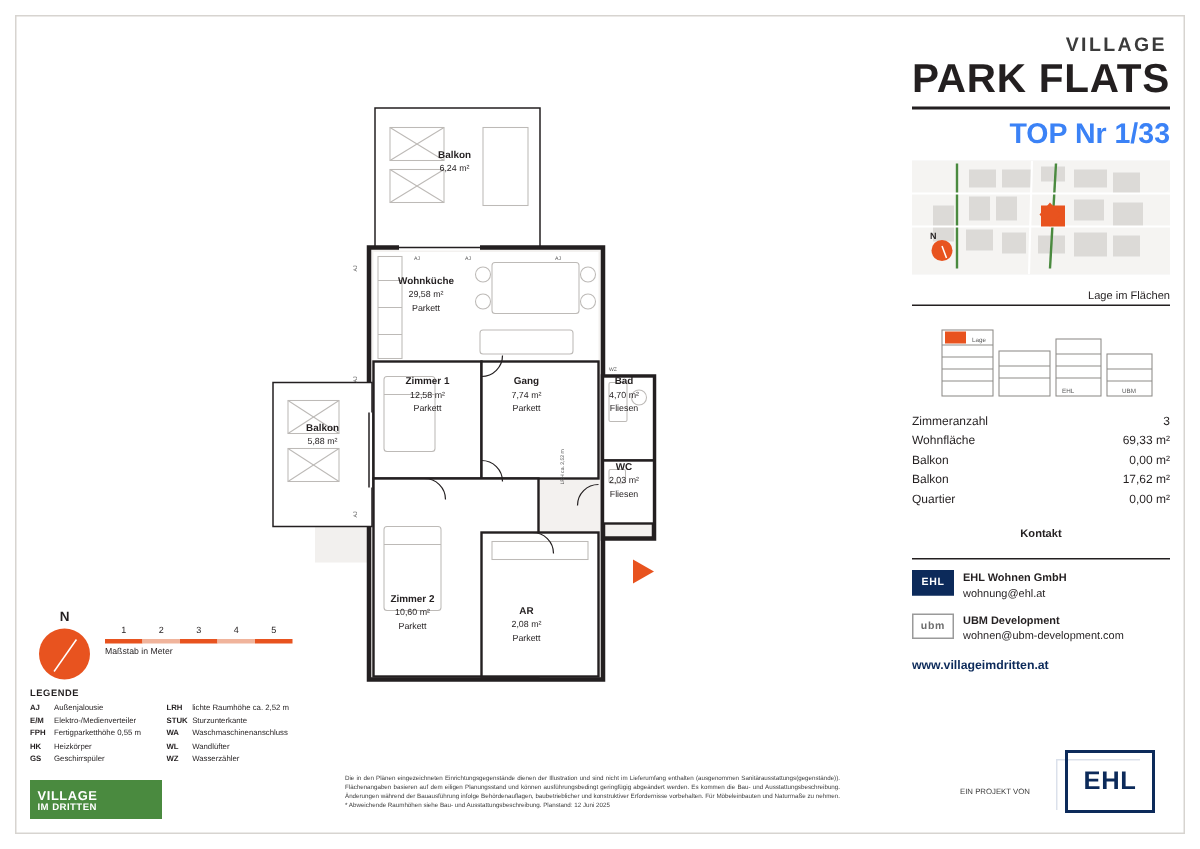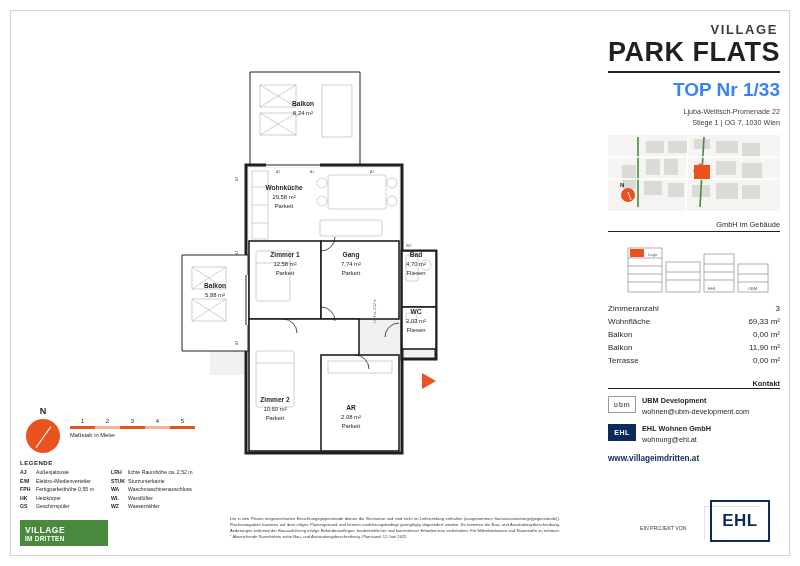--- a/index.html
+++ b/index.html
@@ -58,22 +58,22 @@
   .flaechen-title {
     font-size:7.4px; text-align:right; border-bottom:1px solid #231f20;
     padding-bottom:2px; margin-top:12px; font-weight:bold;
   }
   .fl-row {
     display:flex; justify-content:space-between; font-size:8px; margin-top:4px; color:#231f20;text-align:right;
   }
   .fl-row .v { font-variant-numeric:tabular-nums; }
 
   .kontakt-title {
-    font-size:7.4px; text-align:right; border-bottom:1px solid #231f20;
-    padding-bottom:0; margin-top:14px; font-weight:bold;
+    font-size:7.4px; text-align:center; border-bottom:1px solid #231f20;
+    padding-bottom:12px; margin-top:14px; font-weight:bold;
   }
   .contact {
     display:flex; gap:6px; align-items:flex-start; margin-top:7px;
   }
   .logo-sq {
     width:28px; height:17px; border:1px solid #9a9a9a; flex:0 0 auto;
     display:flex; align-items:center; justify-content:center;
     font-size:7px; font-weight:bold; color:#6d6d6d; letter-spacing:0.5px;
   }
   .logo-sq.ehl { color:#fff; background:#0c2a5a; border-color:#0c2a5a; }
@@ -376,24 +376,20 @@
       </tbody>
         </table>
     </div>
   </div>
 
   <div class="right">
     <div class="brand-village">VILLAGE</div>
     <div class="brand-park">PARK FLATS</div>
     <div class="brand-rule"></div>
     <div class="top-nr">TOP Nr 1/33</div>
-    <div class="addr">
-      <div>Ljuba-Welitsch-Promenade 22</div>
-      <div>Stiege 1 | OG 7, 1030 Wien</div>
-    </div>
 
     <div class="map-box">
       <svg width="172" height="76" viewBox="0 0 172 76">
         <rect x="0" y="0" width="172" height="76" fill="#f5f4f2"></rect>
         <g fill="#dcdad7">
           <rect x="38" y="6" width="18" height="12"></rect>
             <rect x="60" y="6" width="20" height="12"></rect>
           <rect x="86" y="4" width="16" height="10"></rect>
             <rect x="108" y="6" width="22" height="12"></rect>
           <rect x="134" y="8" width="18" height="14"></rect>
@@ -418,21 +414,21 @@
           <line x1="80" y1="0" x2="78" y2="76"></line>
         </g>
         <rect x="86" y="30" width="16" height="14" fill="#e8531f"></rect>
         <polygon points="92,28 99,36 92,44 85,36" fill="#e8531f"></polygon>
         <circle cx="20" cy="60" r="7" fill="#e8531f"></circle>
         <line x1="20" y1="57" x2="23" y2="65" stroke="#fff" stroke-width="1"></line>
         <text x="12" y="52" font-size="6" font-family="Liberation Sans, sans-serif" font-weight="bold" fill="#231f20">N</text>
       </svg>
     </div>
 
-    <div class="sec-head">GmbH im Gebäude</div>
+    <div class="sec-head">Lage im Flächen</div>
     <div class="bldg-box">
       <svg width="172" height="62" viewBox="0 0 172 62">
         <g fill="none" stroke="#8e8b88" stroke-width="0.7">
           <rect x="20" y="10" width="34" height="44"></rect>
           <rect x="58" y="24" width="34" height="30"></rect>
           <rect x="96" y="16" width="30" height="38"></rect>
           <rect x="130" y="26" width="30" height="28"></rect>
           <line x1="20" y1="20" x2="54" y2="20"></line>
           <line x1="20" y1="28" x2="54" y2="28"></line>
           <line x1="20" y1="36" x2="54" y2="36"></line>
@@ -459,45 +455,45 @@
     <div class="fl-row">
       <span>Wohnfläche</span>
       <span class="v">69,33 m²</span>
     </div>
     <div class="fl-row">
       <span>Balkon</span>
       <span class="v">0,00 m²</span>
     </div>
     <div class="fl-row">
       <span>Balkon</span>
-      <span class="v">11,90 m²</span>
+      <span class="v">17,62 m²</span>
     </div>
     <div class="fl-row">
-      <span>Terrasse</span>
+      <span>Quartier</span>
       <span class="v">0,00 m²</span>
     </div>
 
     <div class="kontakt-title">Kontakt</div>
+
+    <div class="contact">
+      <div class="logo-sq ehl">EHL</div>
+      <div class="c-lines">
+        <div class="nm">EHL Wohnen GmbH</div>
+        <div>wohnung@ehl.at</div>
+      </div>
+    </div>
 
     <div class="contact">
       <div class="logo-sq">ubm</div>
       <div class="c-lines">
         <div class="nm">UBM Development</div>
         <div>wohnen@ubm-development.com</div>
       </div>
     </div>
 
-    <div class="contact">
-      <div class="logo-sq ehl">EHL</div>
-      <div class="c-lines">
-        <div class="nm">EHL Wohnen GmbH</div>
-        <div>wohnung@ehl.at</div>
-      </div>
-    </div>
-
     <div class="web">www.villageimdritten.at</div>
   </div>
 
   <div class="vd-logo">
     <div class="l1">VILLAGE</div>
     <div class="l2">IM DRITTEN</div>
   </div>
 
   <div class="disclaimer">Die in den Plänen eingezeichneten Einrichtungsgegenstände dienen der Illustration und sind nicht im Lieferumfang enthalten (ausgenommen Sanitärausstattungs(gegenstände)). Flächenangaben basieren auf dem eiligen Planungsstand und können ausführungsbedingt geringfügig abgeändert werden. Es kommen die Bau- und Ausstattungsbeschreibung. Änderungen während der Bauausführung infolge Behördenauflagen, baubetrieblicher und konstruktiver Erfordernisse vorbehalten. Für Möbeleinbauten und Naturmaße zu nehmen. * Abweichende Raumhöhen siehe Bau- und Ausstattungsbeschreibung. Planstand: 12 Juni 2025</div>
 

